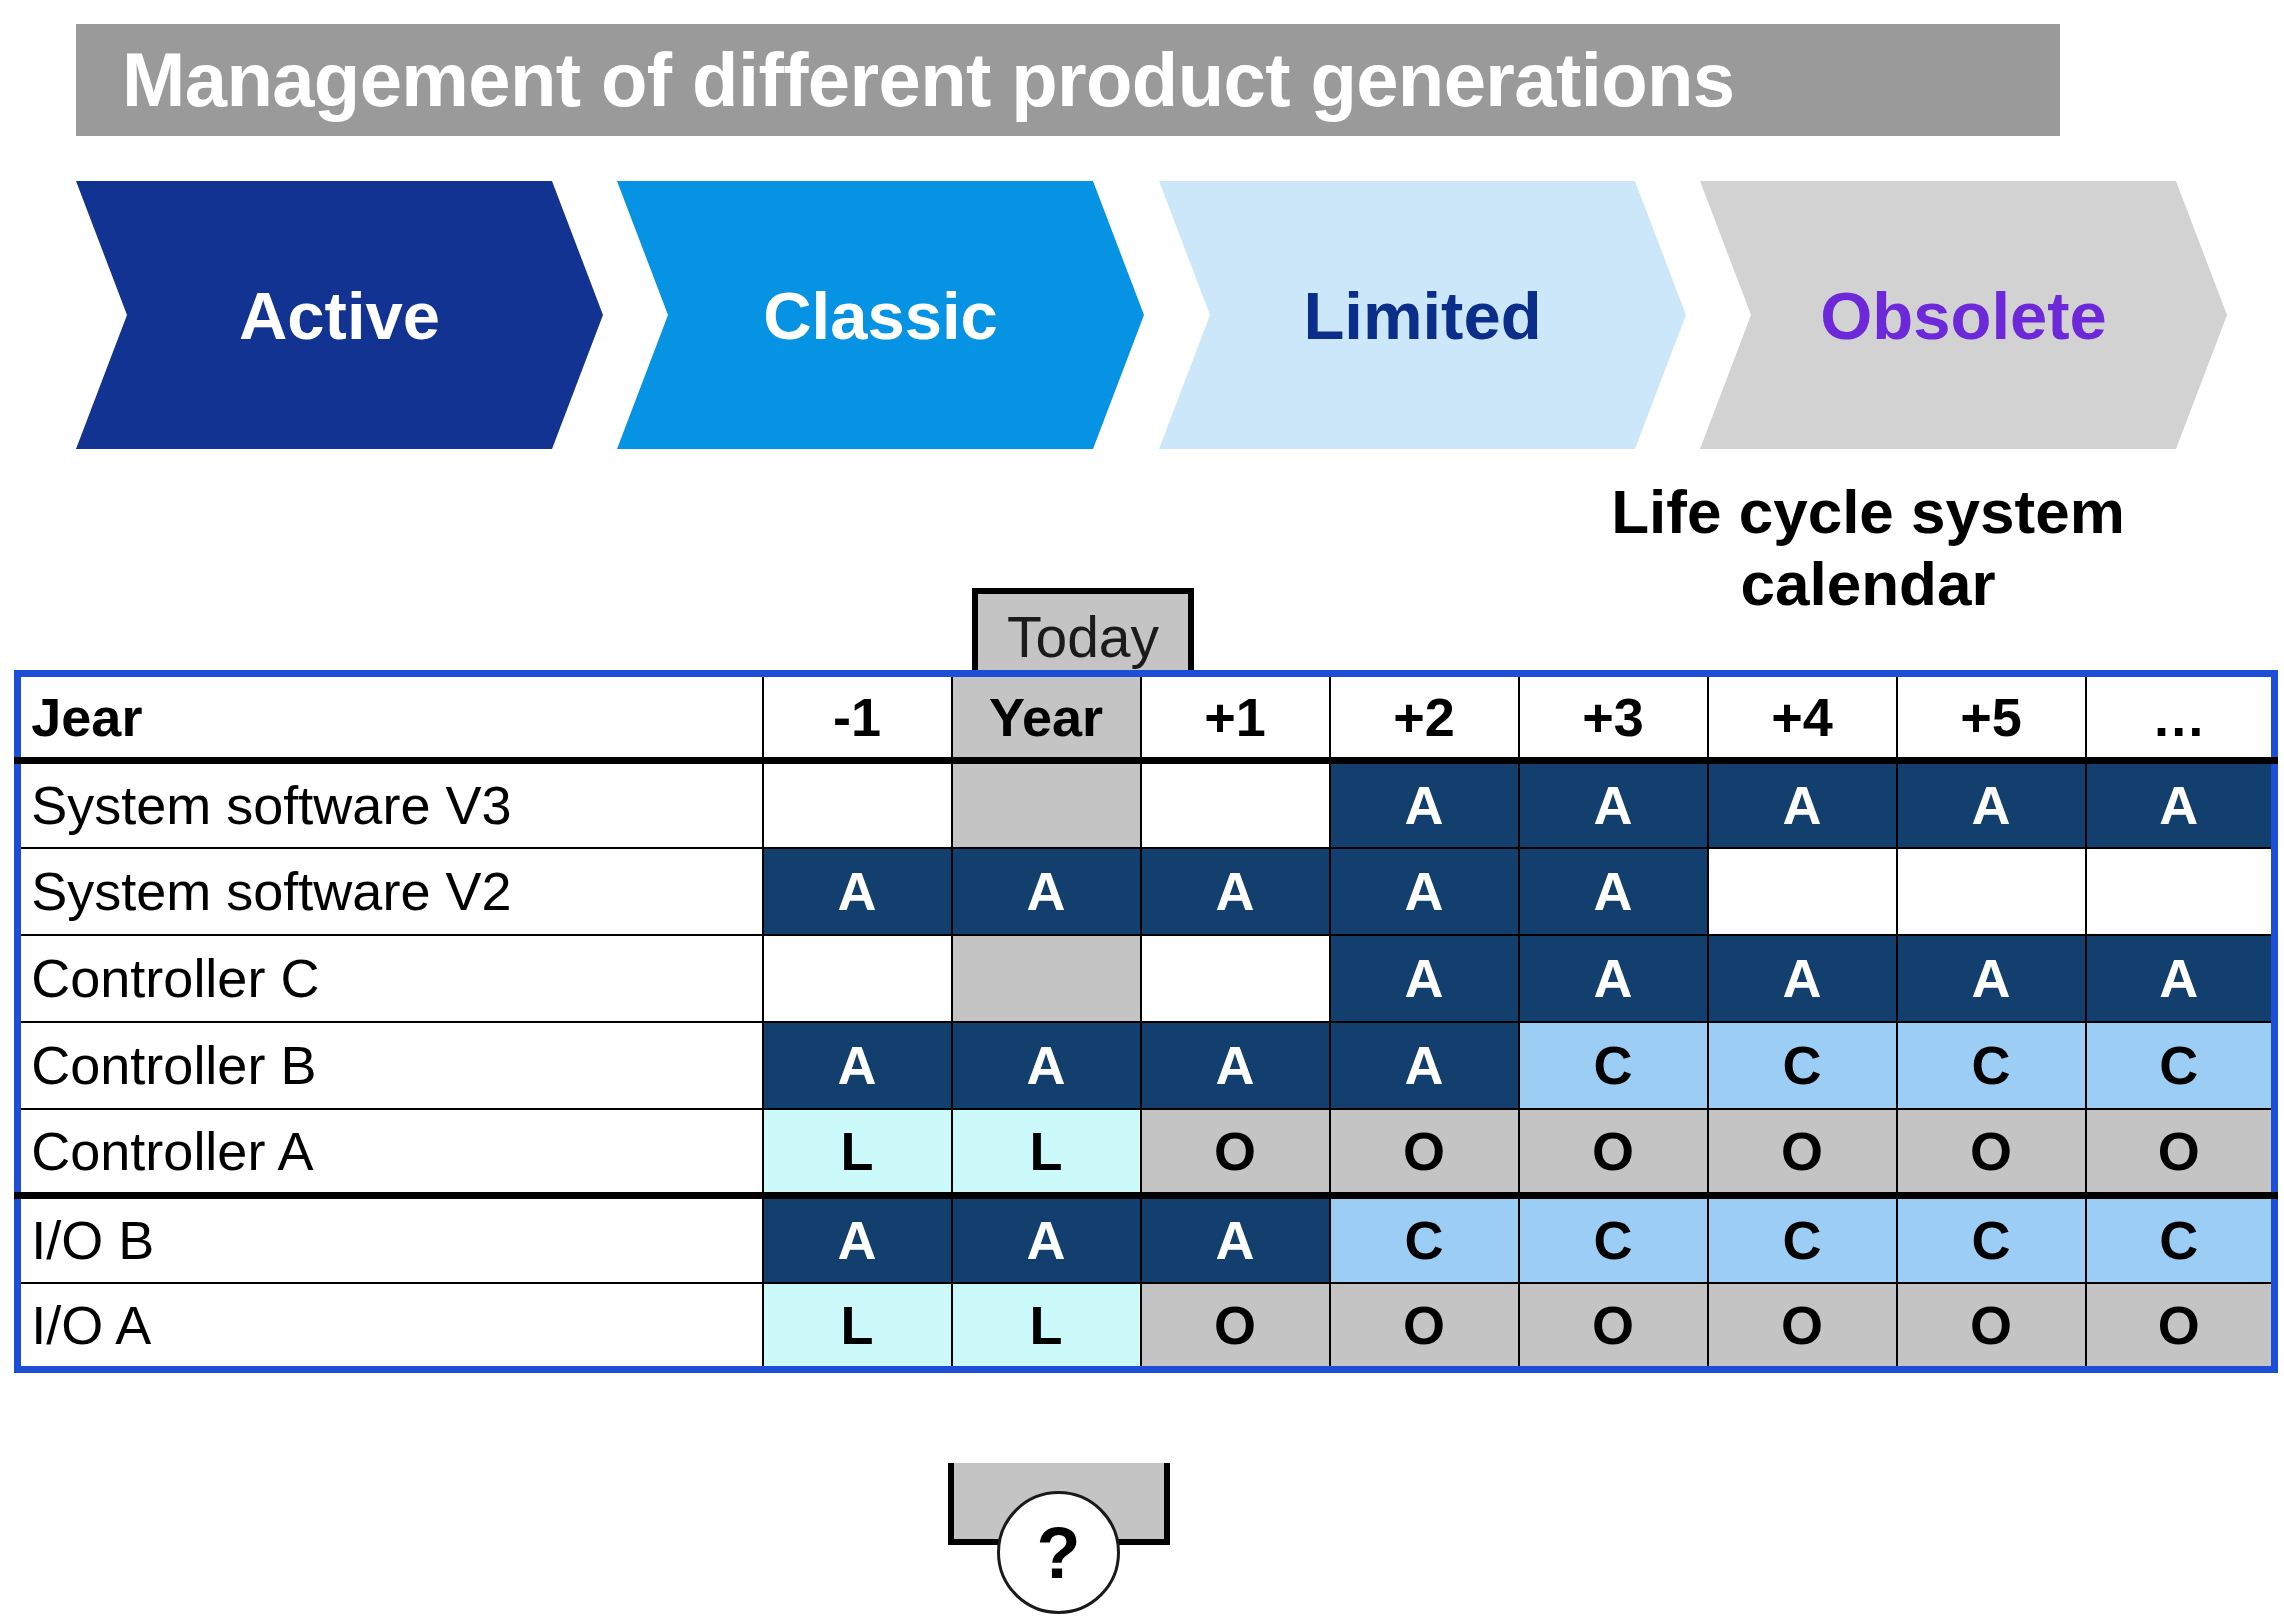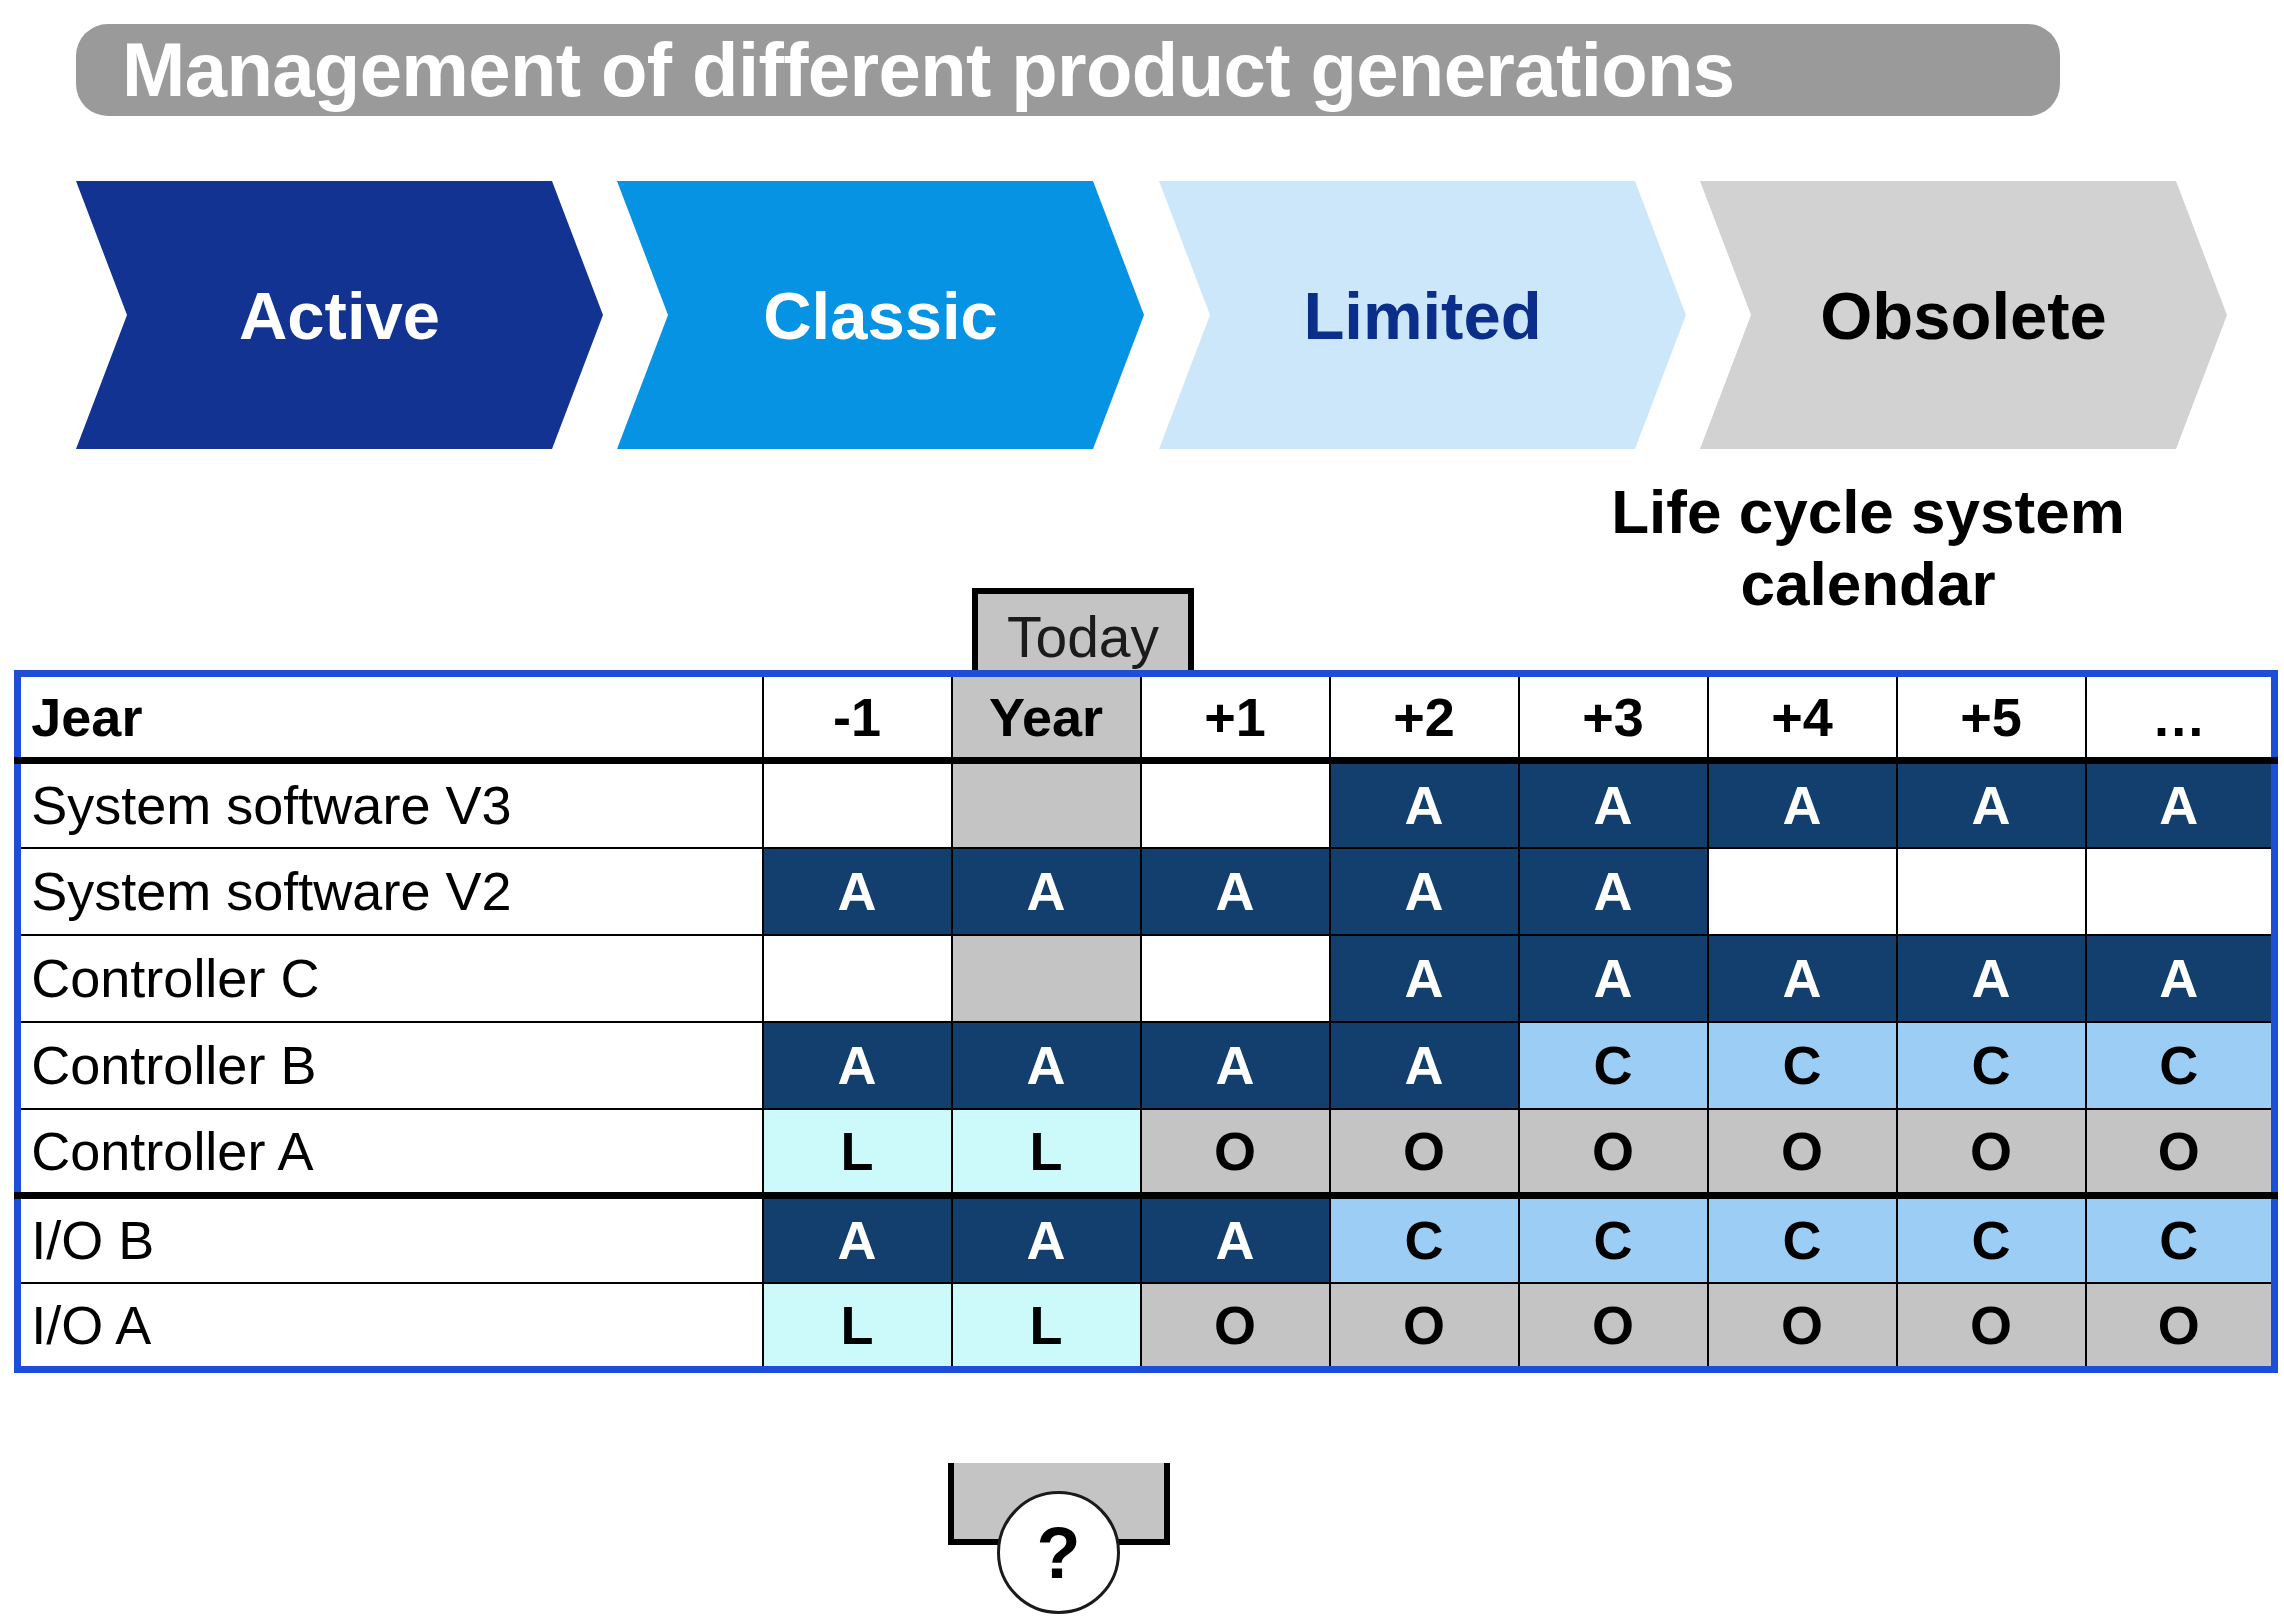--- a/index.html
+++ b/index.html
@@ -14,27 +14,26 @@
     font-family: "Liberation Sans", sans-serif;
     overflow: hidden;
   }
 
   
   #title-bar {
     position: absolute;
     left: 76px;
     top: 24.4px;
     width: 1984px;
-    height: 92px;
+    height: 112px;
     background: #9a9a9a;
     display: flex;
     align-items: center;
     box-sizing: border-box;
     padding-left: 46px;
-    border-radius: 32px;
   }
   #title-bar .title-text {
     color: #ffffff;
     font-size: 76px;
     font-weight: bold;
     letter-spacing: -0.6px;
     line-height: 1;
     white-space: nowrap;
   }
 
@@ -196,21 +195,21 @@
     <div class="chevron" style="left: 0px; width: 527px; background: rgb(18, 51, 145); clip-path: polygon(0px 0px, 476px 0px, 527px 134px, 476px 268px, 0px 268px, 51px 134px);">
       <span class="chev-label" style="color: rgb(255, 255, 255);">Active</span>
     </div>
     <div class="chevron" style="left: 541px; width: 527px; background: rgb(6, 147, 227); clip-path: polygon(0px 0px, 476px 0px, 527px 134px, 476px 268px, 0px 268px, 51px 134px);">
       <span class="chev-label" style="color: rgb(255, 255, 255);">Classic</span>
     </div>
     <div class="chevron" style="left: 1083px; width: 527px; background: rgb(205, 231, 250); clip-path: polygon(0px 0px, 476px 0px, 527px 134px, 476px 268px, 0px 268px, 51px 134px);">
       <span class="chev-label" style="color: rgb(11, 46, 138);">Limited</span>
     </div>
     <div class="chevron" style="left: 1624px; width: 527px; background: rgb(210, 210, 210); clip-path: polygon(0px 0px, 476px 0px, 527px 134px, 476px 268px, 0px 268px, 51px 134px);">
-      <span class="chev-label" style="color: #000000;">Obsolete</span>
+      <span class="chev-label" style="color: #6d28d9;">Obsolete</span>
     </div>
   </div>
 
 <div id="calendar-caption">
   <div>Life cycle system</div>
   <div>calendar</div>
 </div>
 
 <div id="today-tab">
   <span class="today-text">Today</span>

